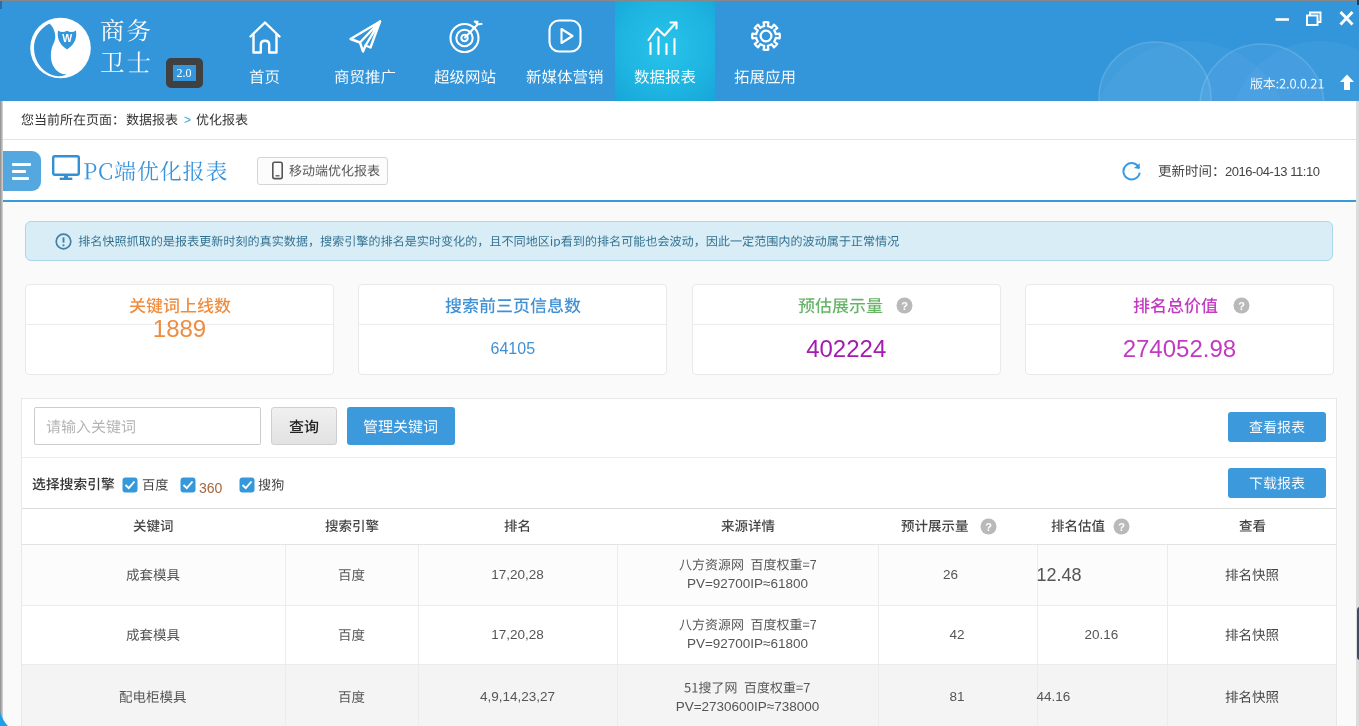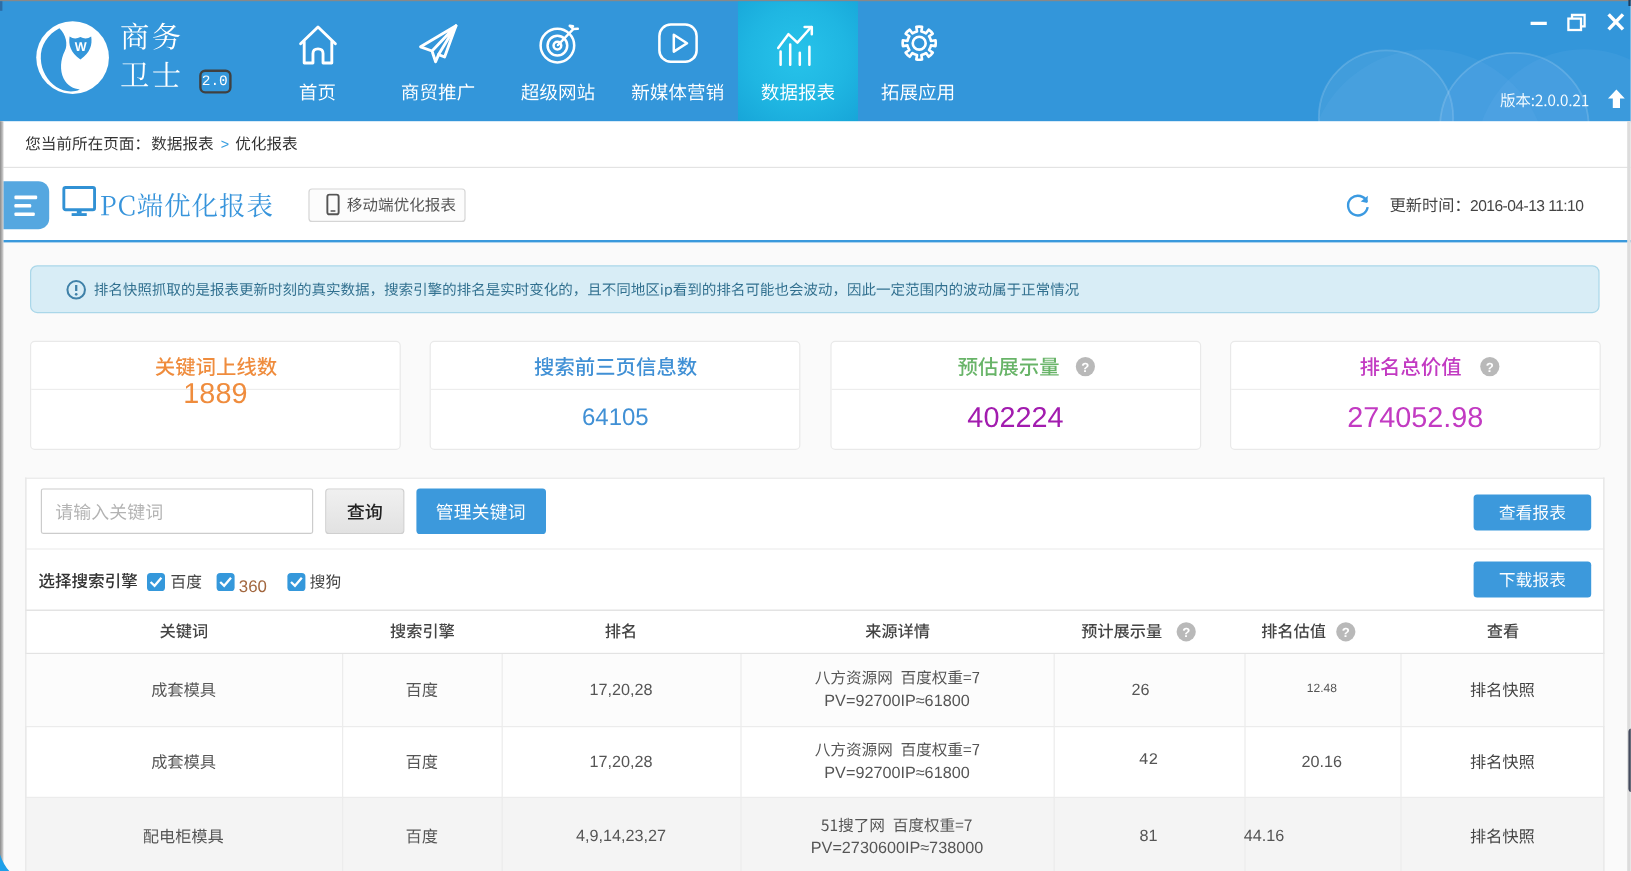--- a/index.html
+++ b/index.html
@@ -25,21 +25,21 @@
       <use href="#gfr5546" x="0"></use>
       <use href="#gfr52a1" x="1082"></use>
     </g>
   </svg>
 <svg style="position:absolute;left:99.5px;top:49.5px;" width="51.01" height="24.50" viewBox="0 0 2082 1000" fill="#fff">
     <g transform="translate(0,880) scale(1,-1)">
       <use href="#gfr536b" x="0"></use>
       <use href="#gfr58eb" x="1082"></use>
     </g>
   </svg>
-<div style="position:absolute;left:165.5px;top:57.5px;width:23.0px;height:16.5px;font-family:Liberation Mono, monospace;border:2px solid #404040;border-radius:5px;color:#fff;font-size:12px;text-align:center;line-height:16.5px;">2.0</div>
+<div style="position:absolute;left:165.5px;top:57.5px;width:23.0px;height:16.5px;font-family:Liberation Serif, serif;border:7px solid #404040;border-radius:5px;color:#fff;font-size:12px;text-align:center;line-height:16.5px;">2.0</div>
 <svg style="position:absolute;left:248px;top:19px" width="34" height="36" viewBox="0 0 34 36">
     <path d="M2.5 17.5 L17 3.5 L31.5 17.5" style="fill:none;stroke:#fff;stroke-width:2.4;stroke-linecap:round;stroke-linejoin:round"></path>
     <path d="M5.5 15.8 V33.5 H12.8 V25.5 q0-3.8 4.2-3.8 t4.2 3.8 V33.5 H28.5 V15.8" style="fill:none;stroke:#fff;stroke-width:2.4;stroke-linecap:round;stroke-linejoin:round"></path>
   </svg>
 <svg style="position:absolute;left:348px;top:19px" width="34" height="36" viewBox="0 0 34 36">
     <path d="M32 2.5 L2.5 20 L12 23.5 L32 2.5 L17.5 26.5 L15 32.5 L12 23.5" style="fill:none;stroke:#fff;stroke-width:2.4;stroke-linecap:round;stroke-linejoin:round"></path>
     <path d="M17.5 26.5 L22.5 28.5 L32 2.5" style="fill:none;stroke:#fff;stroke-width:2.4;stroke-linecap:round;stroke-linejoin:round"></path>
   </svg>
 <svg style="position:absolute;left:448px;top:17px" width="38" height="38" viewBox="0 0 38 38">
     <circle cx="16.5" cy="21" r="14" style="fill:none;stroke:#fff;stroke-width:2.1;stroke-linecap:round;stroke-linejoin:round"></circle>
@@ -314,21 +314,21 @@
       <use href="#gsm641c" x="0"></use>
       <use href="#gsm7d22" x="1000"></use>
       <use href="#gsm524d" x="2000"></use>
       <use href="#gsm4e09" x="3000"></use>
       <use href="#gsm9875" x="4000"></use>
       <use href="#gsm4fe1" x="5000"></use>
       <use href="#gsm606f" x="6000"></use>
       <use href="#gsm6570" x="7000"></use>
     </g>
   </svg>
-<div style="position:absolute;left:412.8px;top:336.0px;width:200.0px;height:25.0px;font-family:'Liberation Sans',sans-serif;font-size:20px;color:#4090d5;text-align:center;line-height:25px;">64105</div>
+<div style="position:absolute;left:412.8px;top:336.0px;width:200.0px;height:25.0px;font-family:'Liberation Sans',sans-serif;font-size:16px;color:#4090d5;text-align:center;line-height:25px;">64105</div>
 <div style="position:absolute;left:691.7px;top:283.5px;width:309.0px;height:91.0px;background:#fff;border:1px solid #e9e9e9;border-radius:4px;box-sizing:border-box;"></div>
 <div style="position:absolute;left:692.7px;top:324.0px;width:307.0px;height:1.0px;background:#ededed;"></div>
 <svg style="position:absolute;left:798.3px;top:296.8px;" width="85.00" height="17.00" viewBox="0 0 5000 1000" fill="#68b468">
     <g transform="translate(0,880) scale(1,-1)">
       <use href="#gsm9884" x="0"></use>
       <use href="#gsm4f30" x="1000"></use>
       <use href="#gsm5c55" x="2000"></use>
       <use href="#gsm793a" x="3000"></use>
       <use href="#gsm91cf" x="4000"></use>
     </g>
@@ -534,21 +534,21 @@
       <use href="#gsr767e" x="5500"></use>
       <use href="#gsr5ea6" x="6500"></use>
       <use href="#gsr6743" x="7500"></use>
       <use href="#gsr91cd" x="8500"></use>
       <use href="#gsr3d" x="9500"></use>
       <use href="#gsr37" x="10055"></use>
     </g>
   </svg>
 <div style="position:absolute;left:617.5px;top:576.2px;width:260.0px;height:16.0px;font-family:'Liberation Sans',sans-serif;font-size:13.5px;color:#555;text-align:center;line-height:16px;">PV=92700IP≈61800</div>
 <div style="position:absolute;left:877.5px;top:566.5px;width:146px;height:16.0px;font-family:'Liberation Sans',sans-serif;font-size:13.5px;color:#555;text-align:center;line-height:16px;">26</div>
-<div style="position:absolute;left:1036.5px;top:566.5px;width:130.0px;height:16.0px;font-family:'Liberation Sans',sans-serif;font-size:10px;color:#555;text-align:center;line-height:16px;">12.48</div>
+<div style="position:absolute;left:1036.5px;top:566.5px;width:130.0px;height:16.0px;font-family:'Liberation Sans',sans-serif;font-size:18px;color:#555;line-height:16px;">12.48</div>
 <svg style="position:absolute;left:1225.0px;top:567.8px;" width="54.00" height="13.50" viewBox="0 0 4000 1000" fill="#444">
     <g transform="translate(0,880) scale(1,-1)">
       <use href="#gsr6392" x="0"></use>
       <use href="#gsr540d" x="1000"></use>
       <use href="#gsr5feb" x="2000"></use>
       <use href="#gsr7167" x="3000"></use>
     </g>
   </svg>
 <svg style="position:absolute;left:126.0px;top:627.8px;" width="54.00" height="13.50" viewBox="0 0 4000 1000" fill="#555">
     <g transform="translate(0,880) scale(1,-1)">
@@ -574,21 +574,21 @@
       <use href="#gsr7f51" x="4000"></use>
       <use href="#gsr767e" x="5500"></use>
       <use href="#gsr5ea6" x="6500"></use>
       <use href="#gsr6743" x="7500"></use>
       <use href="#gsr91cd" x="8500"></use>
       <use href="#gsr3d" x="9500"></use>
       <use href="#gsr37" x="10055"></use>
     </g>
   </svg>
 <div style="position:absolute;left:617.5px;top:636.2px;width:260.0px;height:16.0px;font-family:'Liberation Sans',sans-serif;font-size:13.5px;color:#555;text-align:center;line-height:16px;">PV=92700IP≈61800</div>
-<div style="position:absolute;left:877.5px;top:626.5px;width:159.0px;height:16.0px;font-family:Liberation Mono, monospace;font-size:13.5px;color:#555;text-align:center;line-height:16px;">42</div>
+<div style="position:absolute;left:877.5px;top:626.5px;width:159.0px;height:16.0px;font-family:Liberation Sans, sans-serif;font-size:13.5px;color:#555;text-align:center;line-height:16px;">42</div>
 <div style="position:absolute;left:1036.5px;top:626.5px;width:130.0px;height:16.0px;font-family:'Liberation Sans',sans-serif;font-size:13.5px;color:#555;text-align:center;line-height:16px;">20.16</div>
 <svg style="position:absolute;left:1225.0px;top:627.8px;" width="54.00" height="13.50" viewBox="0 0 4000 1000" fill="#444">
     <g transform="translate(0,880) scale(1,-1)">
       <use href="#gsr6392" x="0"></use>
       <use href="#gsr540d" x="1000"></use>
       <use href="#gsr5feb" x="2000"></use>
       <use href="#gsr7167" x="3000"></use>
     </g>
   </svg>
 <svg style="position:absolute;left:119.2px;top:690.2px;" width="67.50" height="13.50" viewBox="0 0 5000 1000" fill="#555">

